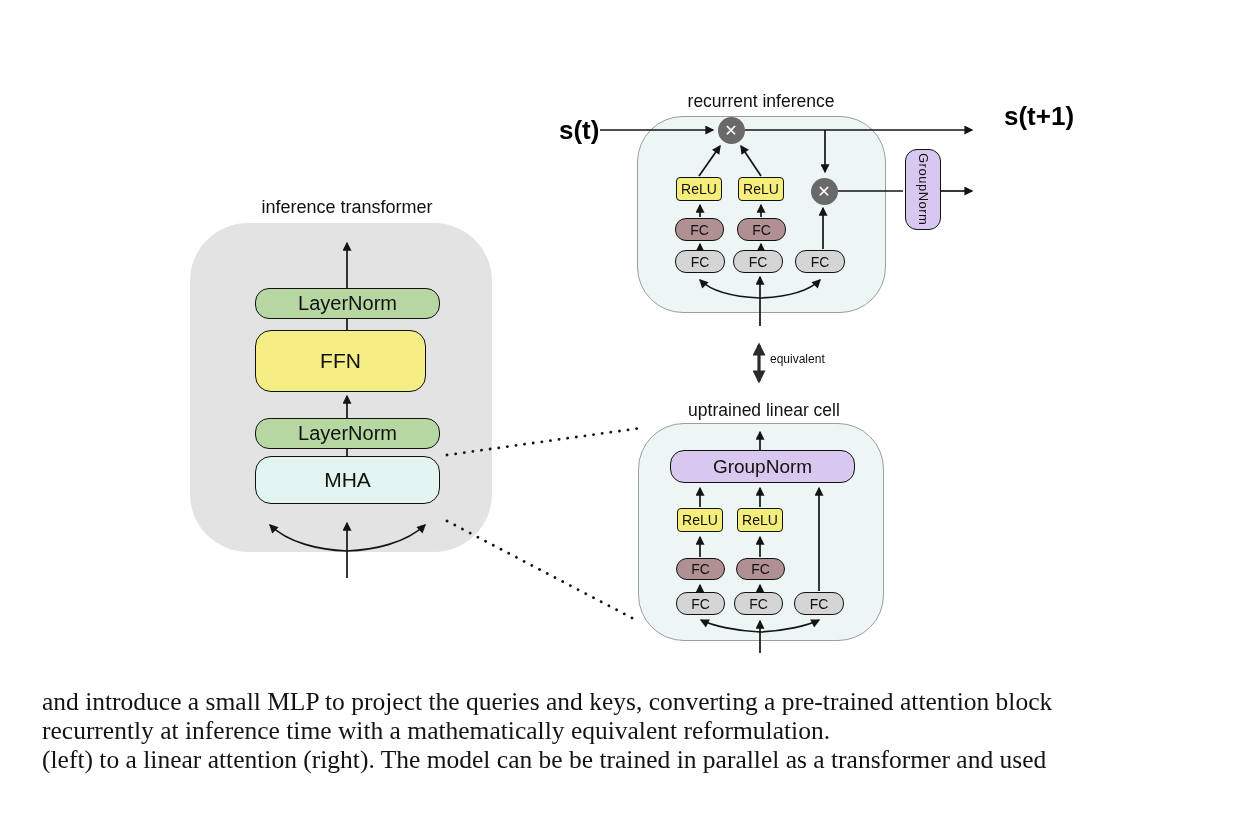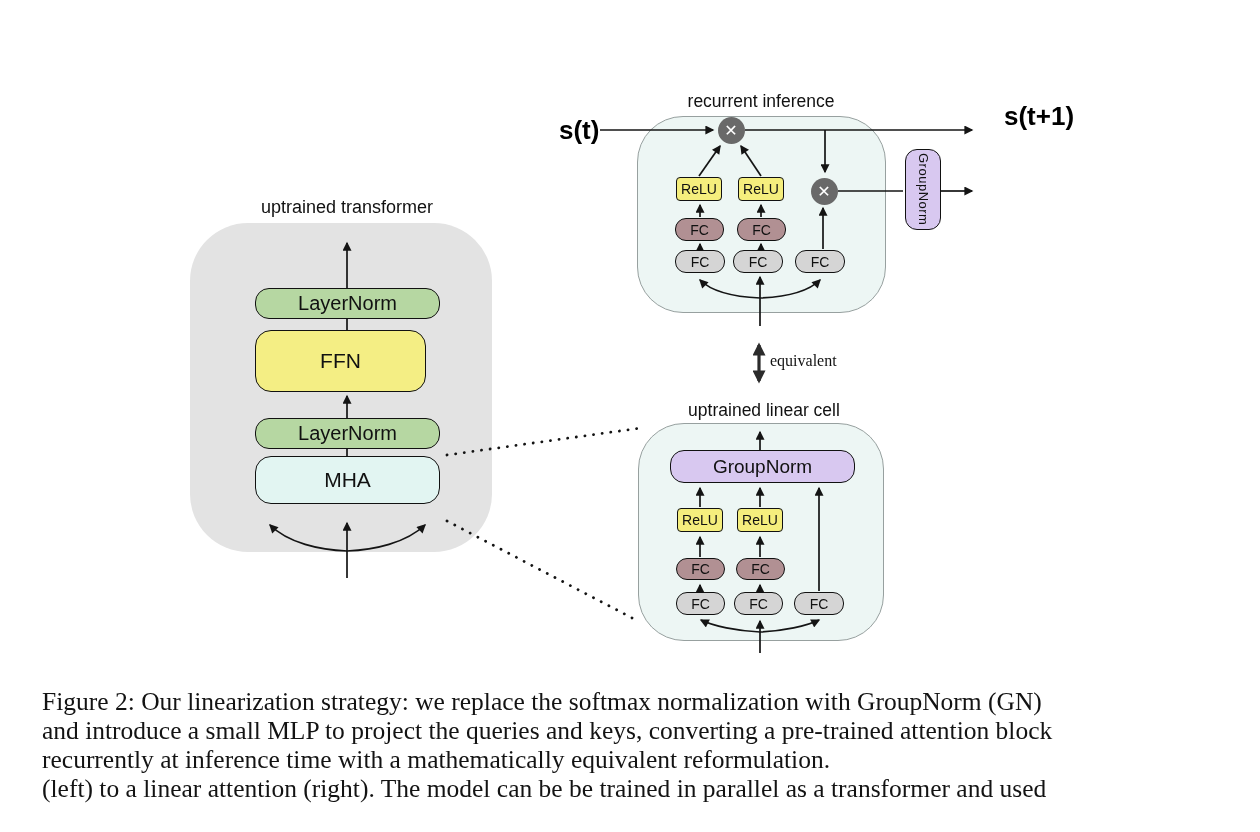--- a/index.html
+++ b/index.html
@@ -19,21 +19,21 @@
   .fcg{background:var(--fc-gray,#d5d5d5);border-radius:11px;font-size:14px;border-width:1.6px;}
   .gn{background:var(--groupnorm-purple,#d8c8f0);border-radius:14px;font-size:19px;}
   .gn-vert{background:var(--groupnorm-purple,#d8c8f0);border-radius:12px;font-size:13px;
            writing-mode:vertical-rl;letter-spacing:.5px;}
   .mult{position:absolute;width:27px;height:27px;border-radius:50%;
         background:var(--multiply-gray,#696969);color:#fff;display:flex;align-items:center;
         justify-content:center;font-size:16px;font-weight:bold;z-index:4;
         font-family:"DejaVu Sans","Liberation Sans",sans-serif;}
   .title{position:absolute;font-size:17.5px;transform:translateX(-50%);white-space:nowrap;z-index:3;}
   .state{position:absolute;font-weight:bold;font-size:26px;color:#000;white-space:nowrap;z-index:3;margin-left:21px;}
-  .eqlabel{position:absolute;font-size:16px;z-index:3;font-family:Liberation Serif, serif;}
+  .eqlabel{position:absolute;font-size:12px;z-index:3;}
   .caption{position:absolute;left:42px;top:687px;font-family:"Liberation Serif",serif;
            font-size:25.5px;line-height:29px;color:#131313;z-index:3;}
   .caption div{white-space:nowrap;}
 </style>
 </head>
 <body>
 
 <div class="page">
 
   <div class="graybox" style="left:190px;top:223px;width:302px;height:329px"></div>
@@ -93,21 +93,21 @@
       <path d="M700,557 V537" marker-end="url(#ah)"></path>
       <path d="M760,557 V537" marker-end="url(#ah)"></path>
       <path d="M700,591 V585" marker-end="url(#ah)"></path>
       <path d="M760,591 V585" marker-end="url(#ah)"></path>
       <path d="M760,653 V621" marker-end="url(#ah)"></path>
       <path d="M760,632 C737,631 713,626 701,620" marker-end="url(#ah)"></path>
       <path d="M760,632 C783,631 807,626 819,620" marker-end="url(#ah)"></path>
     </g>
   </svg>
 
-  <div class="title" style="left:347px;top:197px;font-size:18px">uptrained transformer</div>
+  <div class="title" style="left:347px;top:197px;font-size:18px">inference transformer</div>
   <div class="block green" style="left:255px;top:288px;width:185px;height:31px">LayerNorm</div>
   <div class="block ffn" style="left:255px;top:330px;width:171px;height:62px">FFN</div>
   <div class="block green" style="left:255px;top:418px;width:185px;height:31px">LayerNorm</div>
   <div class="block cyan" style="left:255px;top:456px;width:185px;height:48px">MHA</div>
 
   <div class="title" style="left:761px;top:91px">recurrent inference</div>
   <div class="state" style="left:538px;top:115px">s(t)</div>
   <div class="state" style="left:983px;top:101px">s(t+1)</div>
   <div class="mult" style="left:717.5px;top:116.5px">✕</div>
   <div class="mult" style="left:810.5px;top:177.5px">✕</div>
@@ -126,19 +126,18 @@
   <div class="block gn" style="left:670px;top:450px;width:185px;height:33px">GroupNorm</div>
   <div class="block relu" style="left:677px;top:508px;width:46px;height:24px">ReLU</div>
   <div class="block relu" style="left:737px;top:508px;width:46px;height:24px">ReLU</div>
   <div class="block fcb" style="left:676px;top:558px;width:49px;height:22px">FC</div>
   <div class="block fcb" style="left:736px;top:558px;width:49px;height:22px">FC</div>
   <div class="block fcg" style="left:676px;top:592px;width:49px;height:23px">FC</div>
   <div class="block fcg" style="left:734px;top:592px;width:49px;height:23px">FC</div>
   <div class="block fcg" style="left:794px;top:592px;width:50px;height:23px">FC</div>
 
   <div class="caption">
-    <div>Figure 2: Our linearization strategy: we replace the softmax normalization with GroupNorm (GN)</div>
     <div>and introduce a small MLP to project the queries and keys, converting a pre-trained attention block</div>
     <div>recurrently at inference time with a mathematically equivalent reformulation.</div>
     <div>(left) to a linear attention (right). The model can be be trained in parallel as a transformer and used</div>
   </div>
 
 </div>
 
 </body></html>

